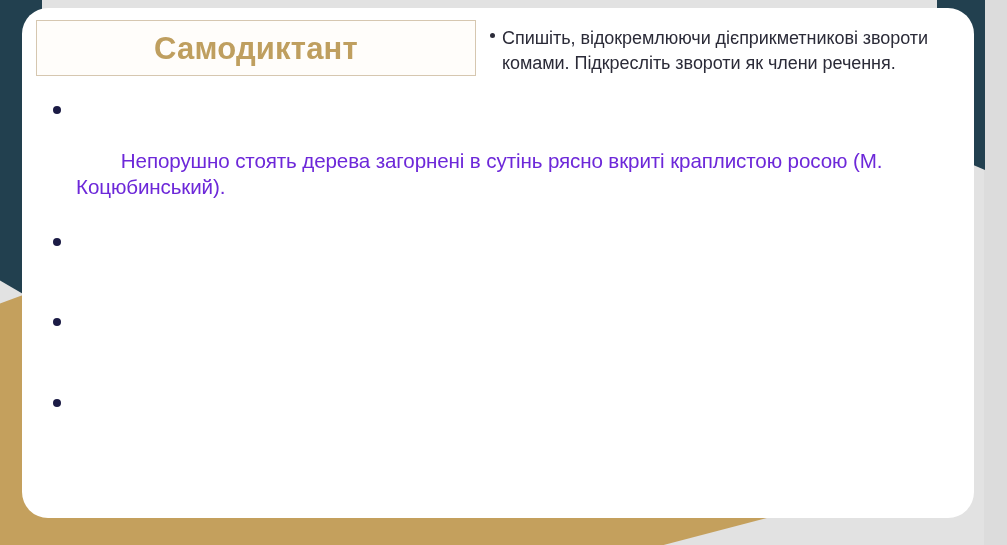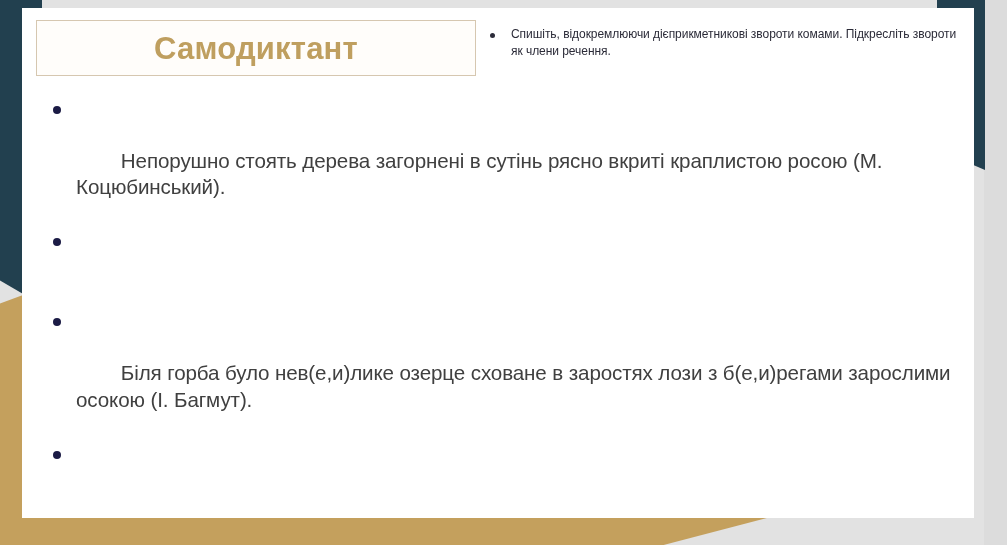--- a/index.html
+++ b/index.html
@@ -76,20 +76,21 @@
 
   
   #card {
     position: absolute;
     left: 22px;
     top: 8px;
     width: 952px;
     height: 510px;
     background: #ffffff;
     box-shadow: 0 0 0 1px rgba(255,255,255,0);
+    border-radius: 26px;
   }
 
   
   #header {
     position: absolute;
     left: 0;
     top: 0;
     width: 952px;
     height: 82px;
   }
@@ -130,45 +131,44 @@
   #instruction .mini-bullet {
     flex: 0 0 auto;
     width: 5px;
     height: 5px;
     border-radius: 50%;
     background: #2c2c3a;
     margin-top: 7px;
   }
 
   #instruction-text {
-    font-size: 12px;
+    font-size: 18px;
     line-height: 1.38;
     color: #2b2b38;
     letter-spacing: -0.05px;
-    margin-left: 9px;
   }
 
   
   #bullet-list {
     position: absolute;
     left: 20px;
     top: 88px;
     width: 918px;
     list-style: none;
     margin: 0;
     padding: 0;
   }
 
   .bullet-item {
     position: relative;
     padding-left: 34px;
     margin-bottom: 2px;
     font-size: 20.6px;
     line-height: 1.265;
-    color: #404040;
+    color: #6d28d9;
     letter-spacing: -0.12px;
     white-space: pre-wrap;
   }
 
   .bullet-marker {
     position: absolute;
     left: 11px;
     top: 10px;
     width: 8px;
     height: 8px;
@@ -205,21 +205,20 @@
     <ul id="bullet-list">
       <li class="bullet-item">
         <span class="bullet-marker"></span>
         <span>Непорушно стоять дерева загорнені в сутінь рясно вкриті краплистою росою (М. Коцюбинський).</span>
       </li>
       <li class="bullet-item">
         <span class="bullet-marker"></span>
       </li>
       <li class="bullet-item">
         <span class="bullet-marker"></span>
-        <span>Біля горба було нев(е,и)лике озерце сховане в заростях лози з б(е,и)регами зарослими осокою (І. Багмут).</span>
       </li>
       <li class="bullet-item">
         <span class="bullet-marker"></span>
         
       </li>
 
     </ul>
 
   </div>
 </div>

